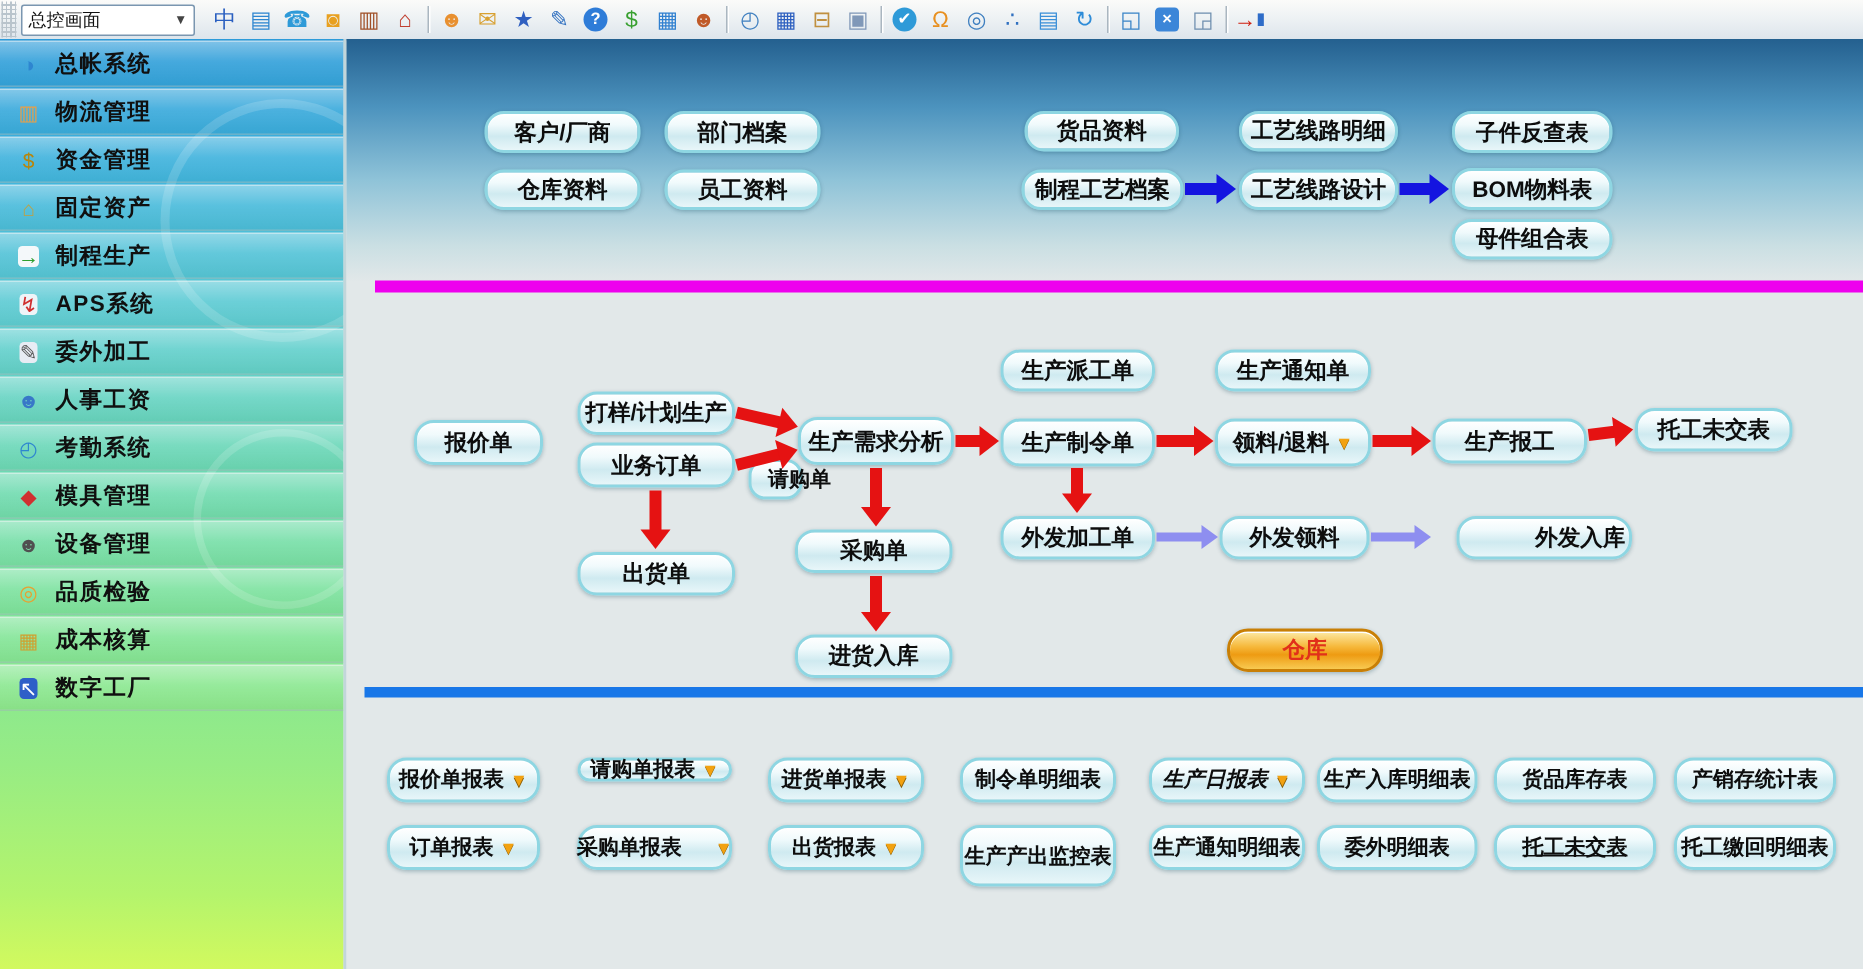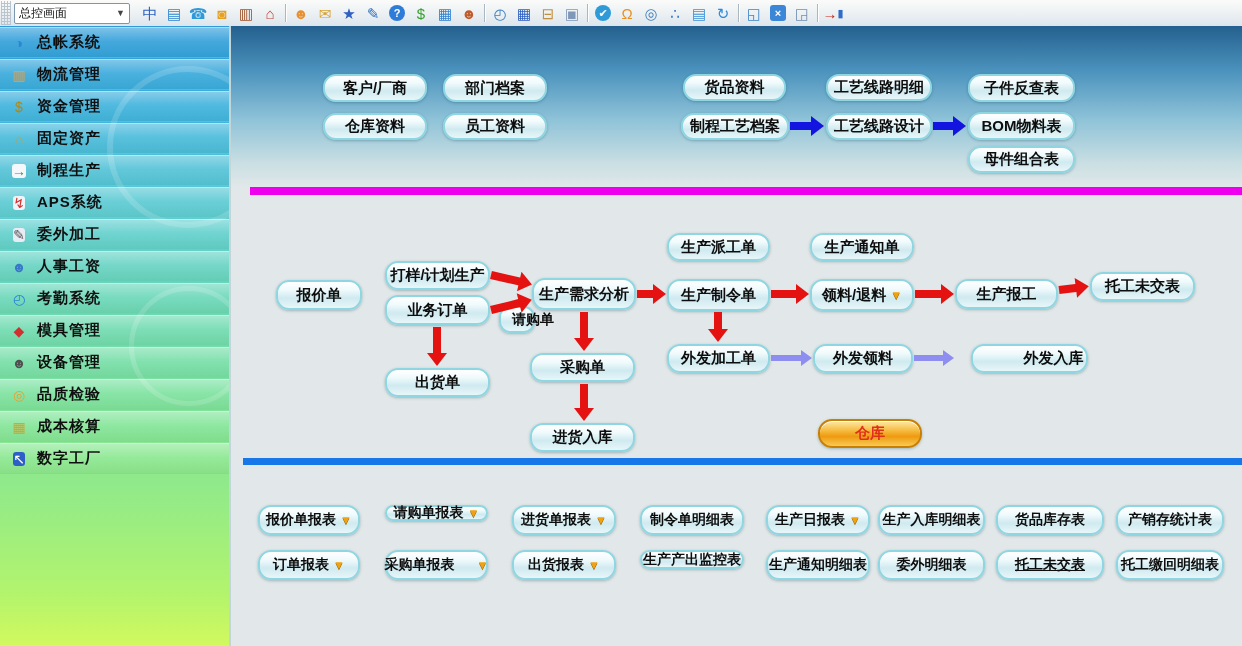--- a/index.html
+++ b/index.html
@@ -288,21 +288,21 @@
           <span class="lbl">请购单报表</span>
           <span class="dd-caret">▼</span>
         </div>
         <div class="btn report" style="left: 281px; top: 479px; width: 104px; height: 30px;">
           <span class="lbl">进货单报表</span>
           <span class="dd-caret">▼</span>
         </div>
         <div class="btn report" style="left: 409px; top: 479px; width: 104px; height: 30px;">
           <span class="lbl">制令单明细表</span>
         </div>
-        <div class="btn report" style="left: 535px; top: 479px; width: 104px; height: 30px;">
+        <div class="btn report" style="left: 535px; top: 479px; width: 104px; height: 30px; font-style: italic;">
           <span class="lbl">生产日报表</span>
           <span class="dd-caret">▼</span>
         </div>
         <div class="btn report" style="left: 647px; top: 479px; width: 107px; height: 30px;">
           <span class="lbl">生产入库明细表</span>
         </div>
         <div class="btn report" style="left: 765px; top: 479px; width: 108px; height: 30px;">
           <span class="lbl">货品库存表</span>
         </div>
         <div class="btn report" style="left: 885px; top: 479px; width: 108px; height: 30px;">
@@ -313,21 +313,21 @@
           <span class="dd-caret">▼</span>
         </div>
         <div class="btn report" style="left: 154px; top: 524px; width: 103px; height: 30px; gap: 22px;">
           <span class="lbl">采购单报表</span>
           <span class="dd-caret">▼</span>
         </div>
         <div class="btn report" style="left: 281px; top: 524px; width: 104px; height: 30px;">
           <span class="lbl">出货报表</span>
           <span class="dd-caret">▼</span>
         </div>
-        <div class="btn report" style="left: 409px; top: 524px; width: 104px; height: 19px;">
+        <div class="btn report" style="left: 409px; top: 524px; width: 104px; height: 41px;">
           <span class="lbl">生产产出监控表</span>
         </div>
         <div class="btn report" style="left: 535px; top: 524px; width: 104px; height: 30px;">
           <span class="lbl">生产通知明细表</span>
         </div>
         <div class="btn report" style="left: 647px; top: 524px; width: 107px; height: 30px;">
           <span class="lbl">委外明细表</span>
         </div>
         <div class="btn report" style="left: 765px; top: 524px; width: 108px; height: 30px; text-decoration: underline;">
           <span class="lbl">托工未交表</span>

